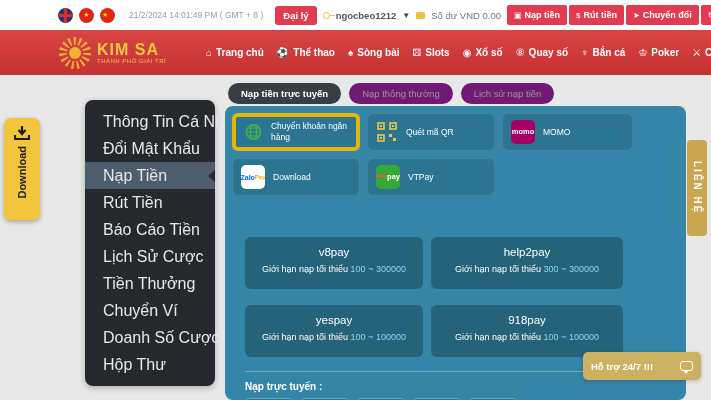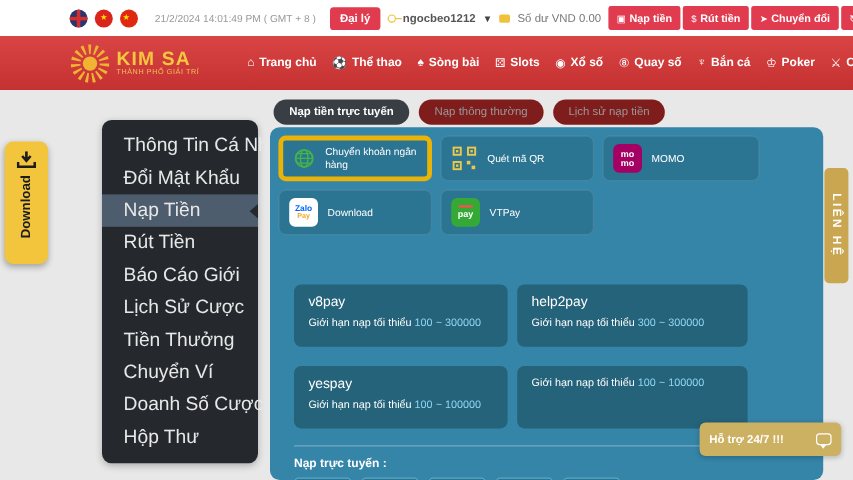--- a/index.html
+++ b/index.html
@@ -36,41 +36,41 @@
   .nav-item .ico { font-size:10px; font-weight:normal; }
 
   
   .sidebar { position:absolute; left:85px; top:100px; width:130px; height:286px; background:#25292e; border-radius:8px; padding:8px 0; box-shadow:0 2px 6px rgba(0,0,0,.25); }
   .side-item { height:27px; line-height:27px; padding-left:18px; color:#e8e8e8; font-size:16px; cursor:pointer; position:relative; white-space:nowrap; }
   .side-item.active { background:#4d5d6d; }
   .side-item.active::after { content:""; position:absolute; right:0; top:50%; margin-top:-6px; border-top:6px solid transparent; border-bottom:6px solid transparent; border-right:7px solid #25292e; }
 
   
   .tabs { position:absolute; left:228px; top:83px; display:flex; gap:8px; }
-  .tab { border:none; border-radius:11px; padding:5px 13px; font-size:9.5px; background:#7f1d1d; color:#999; cursor:pointer; white-space:nowrap; font-family:inherit; }
+  .tab { border:none; border-radius:11px; padding:5px 13px; font-size:9.5px; background:#701a75; color:#999; cursor:pointer; white-space:nowrap; font-family:inherit; }
   .tab.active { background:#393e44; color:#fff; font-weight:bold; }
 
   
   .panel { position:absolute; left:225px; top:106px; width:461px; height:294px; background:#3585a8; border-radius:8px; }
   .methods { display:flex; flex-wrap:wrap; gap:7px; padding:7px; }
   .method { width:128px; height:38px; background:#2b7492; border:1px solid rgba(255,255,255,.12); border-radius:6px; display:flex; align-items:center; gap:8px; padding:0 8px; cursor:pointer; }
   .method.active { border:4px solid #eab308; }
   .method.momo-card { width:131px; }
   .m-label { color:#fff; font-size:8.5px; line-height:1.25; }
-  .tile { width:24px; height:24px; border-radius:5px; flex:0 0 auto; display:flex; flex-direction:column; align-items:center; justify-content:center; line-height:1; }
+  .tile { width:24px; height:24px; border-radius:5px; flex:0 0 auto; display:flex; align-items:center; justify-content:center; line-height:1; }
   .tile-momo { background:#a50064; color:#fff; font-size:7.5px; font-weight:bold; }
   .tile-zalo { background:#fff; }
   .tile-zalo .z1 { color:#0068ff; font-size:7px; font-weight:bold; }
   .tile-zalo .z2 { color:#f5a623; font-size:6px; font-weight:bold; }
   .tile-vt { background:#35a935; }
   .tile-vt .v1 { width:12px; height:2px; background:#ff4d4d; border-radius:1px; margin-bottom:2px; }
   .tile-vt .v2 { color:#fff; font-size:7.5px; font-weight:bold; }
 
   
-  .providers { display:grid; grid-template-columns:178px 192px; gap:16px 8px; padding:34px 0 0 20px; }
+  .providers { display:grid; grid-template-columns:178px 192px; gap:16px 8px; padding:34px 0 0 20px;text-align:center; }
   .pcard { height:52px; background:#25637b; border-radius:6px; padding:9px 12px; cursor:pointer; }
   .p-name { color:#fff; font-size:11.5px; margin-bottom:6px; }
   .p-limit { color:#fff; font-size:9px; }
   .p-limit .hl { color:#8ed6ef; }
 
   .divider { border-top:1px solid rgba(255,255,255,.3); margin:14px 45px 0 20px; }
   .dep-label { color:#fff; font-size:10px; font-weight:bold; margin:9px 0 6px 20px; }
   .amounts { display:flex; gap:8px; margin-left:20px; }
   .amount { width:48px; height:22px; background:#2b7492; border:1px solid #5aa8c6; border-radius:4px; color:#fff; font-size:9.5px; display:flex; align-items:center; justify-content:center; cursor:pointer; }
 
@@ -170,21 +170,21 @@
         </span>
 
     </nav>
   </div>
 
   <aside class="sidebar">
     <div class="side-item">Thông Tin Cá Nhân</div>
     <div class="side-item">Đổi Mật Khẩu</div>
     <div class="side-item active">Nạp Tiền</div>
     <div class="side-item">Rút Tiền</div>
-    <div class="side-item">Báo Cáo Giới</div>
+    <div class="side-item">Báo Cáo Tiền</div>
     <div class="side-item">Lịch Sử Cược</div>
     <div class="side-item">Tiền Thưởng</div>
     <div class="side-item">Chuyển Ví</div>
     <div class="side-item">Doanh Số Cược</div>
     <div class="side-item">Hộp Thư</div>
   </aside>
 
   <div class="tabs">
     <button class="tab active">Nạp tiền trực tuyến</button>
     <button class="tab">Nạp thông thường</button>
@@ -250,20 +250,21 @@
       </div>
       <div class="pcard">
         <div class="p-name">help2pay</div>
         <div class="p-limit"><span>Giới hạn nạp tối thiểu</span> <span class="hl">300</span> <span class="hl">~</span> <span class="hl">300000</span></div>
       </div>
       <div class="pcard">
         <div class="p-name">yespay</div>
         <div class="p-limit"><span>Giới hạn nạp tối thiểu</span> <span class="hl">100</span> <span class="hl">~</span> <span class="hl">100000</span></div>
       </div>
       <div class="pcard">
+        <div class="p-name">918pay</div>
         <div class="p-limit"><span>Giới hạn nạp tối thiểu</span> <span class="hl">100</span> <span class="hl">~</span> <span class="hl">100000</span></div>
       </div>
     </div>
 
     <div class="divider"></div>
     <div class="dep-label">Nạp trực tuyến :</div>
     <div class="amounts">
       <div class="amount">100</div>
       <div class="amount">300</div>
       <div class="amount">500</div>

